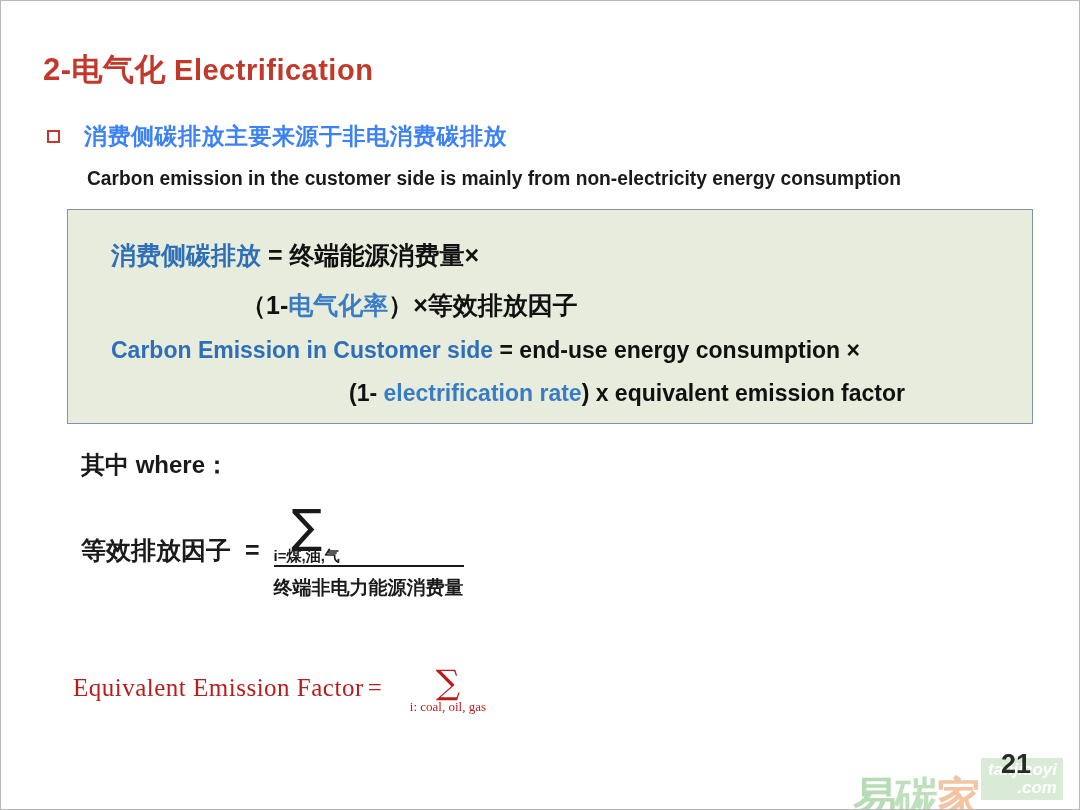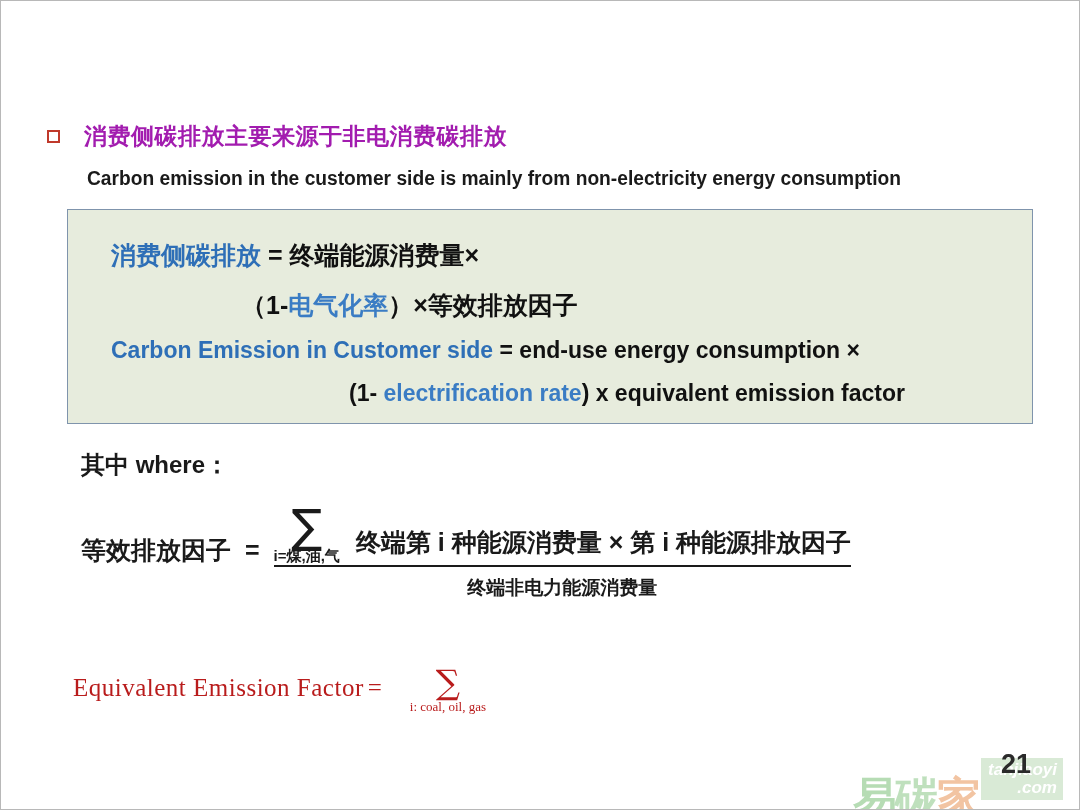--- a/index.html
+++ b/index.html
@@ -46,21 +46,21 @@
     width: 13px;
     height: 13px;
     border: 2.5px solid #c0392b;
     box-sizing: border-box;
     margin-right: 24px;
     flex: none;
   }
   .bullet-cn {
     font-size: 23px;
     font-weight: bold;
-    color: #a21caf;
+    color: #3b82f6;
     letter-spacing: 0.5px;
     white-space: nowrap;
     font-family: Liberation Mono, monospace;
   }
   .bullet-en {
     position: absolute;
     left: 86px;
     top: 166px;
     font-size: 20px;
     font-weight: bold;
@@ -280,20 +280,23 @@
     font-weight: bold;
     color: #2a2a2a;
     z-index: 5;
   }
 </style>
 </head>
 <body>
 
 <div id="slide">
 
+  <div class="slide-title">
+    <span class="cn">2-电气化</span><span class="en">Electrification</span>
+  </div>
 
   <div class="bullet-row">
     <span class="bullet-square"></span>
     <span class="bullet-cn">消费侧碳排放主要来源于非电消费碳排放</span>
   </div>
   <div class="bullet-en">Carbon emission in the customer side is mainly from non-electricity energy consumption</div>
 
   <div class="green-box">
     <div class="gb-line gb-l1">
       <span class="blue">消费侧碳排放</span><span> = 终端能源消费量×</span>
@@ -313,21 +316,20 @@
 
   <div class="cn-formula">
     <span class="cn-lhs">等效排放因子</span>
     <span class="cn-eq">=</span>
     <span class="frac">
       <span class="frac-num">
         <span class="sigma-block">
           <span class="sigma-glyph">∑</span>
           <span class="sigma-sub">i=煤,油,气</span>
         </span>
-        <span class="num-text">终端第 i 种能源消费量 × 第 i 种能源排放因子</span>
       </span>
       <span class="frac-bar"></span>
       <span class="frac-den">终端非电力能源消费量</span>
     </span>
   </div>
 
   <div class="en-formula">
     <span class="en-lhs">Equivalent  Emission  Factor</span>
     <span class="en-eq">=</span>
     <span class="en-sigma-block">

